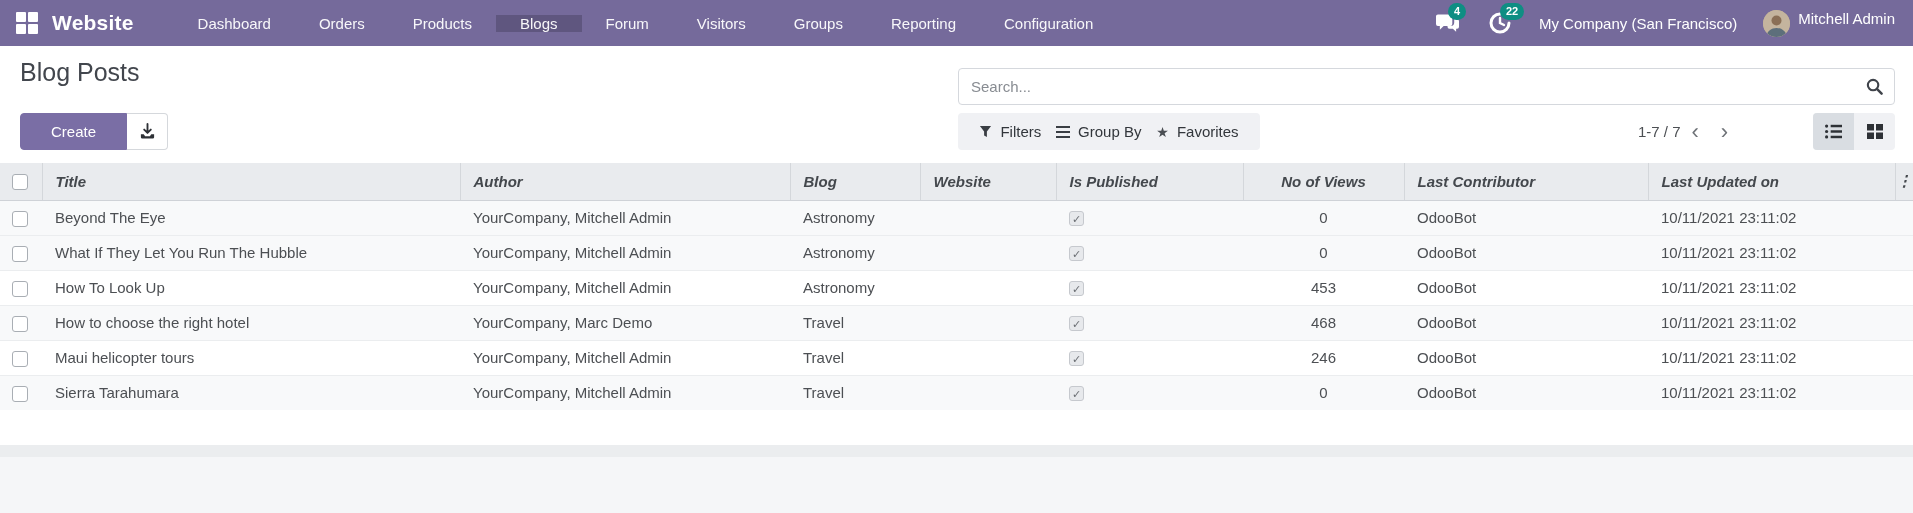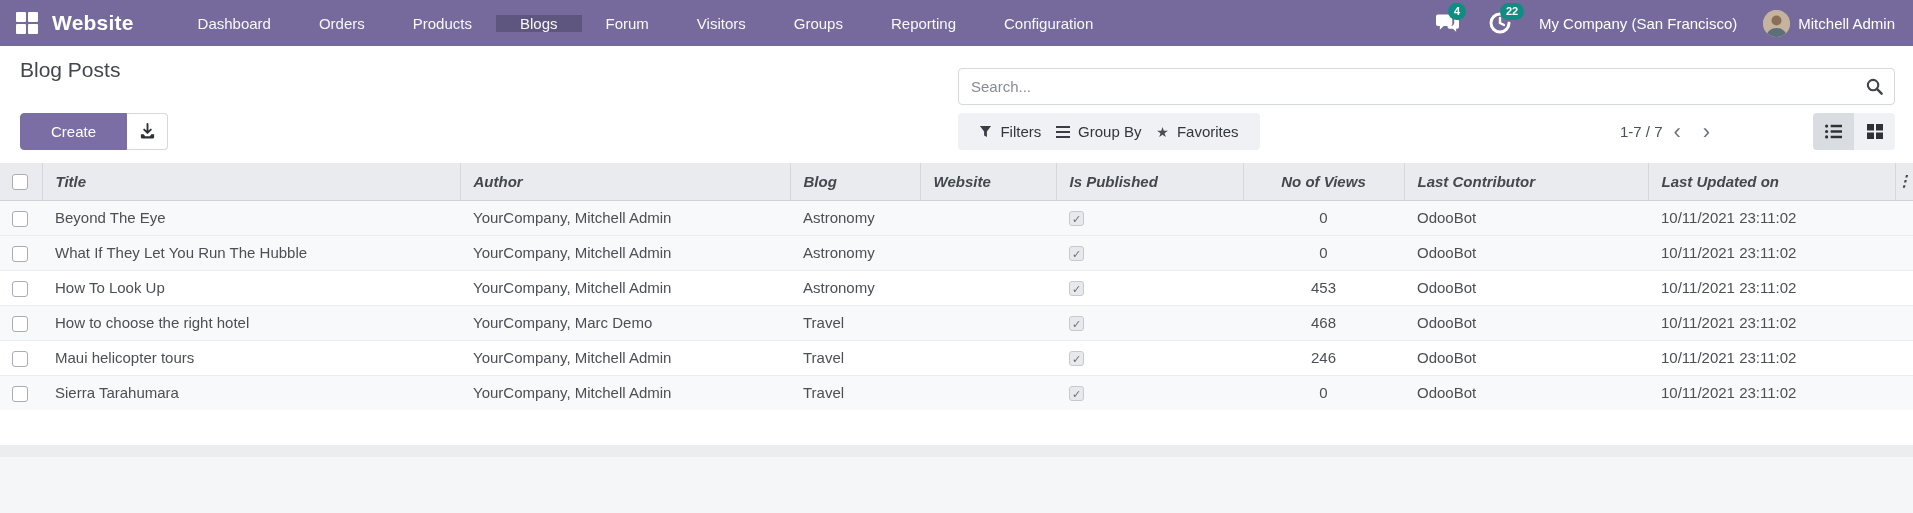--- a/index.html
+++ b/index.html
@@ -26,25 +26,25 @@
   }
   .nav-item.active { background:rgba(0,0,0,.18); }
   .nav-right { margin-left:auto; display:flex; align-items:center; gap:26px; padding-right:18px; }
   .systray-icon { position:relative; width:26px; height:26px; display:flex; align-items:center; justify-content:center; cursor:pointer; }
   .systray-icon svg { display:block; }
   .badge {
     position:absolute; top:-7px; left:13px; background:var(--badge_teal); color:#fff;
     font-size:11px; font-weight:bold; line-height:1; padding:3px 6px; border-radius:9px;
   }
   .company-name, .user-name { font-size:15px; color:#fff; cursor:pointer; white-space:nowrap; }
-  .user-zone { display:flex; align-items:center; gap:8px; cursor:pointer; }
+  .user-zone { display:flex; gap:8px; cursor:pointer; }
   .avatar { width:27px; height:27px; border-radius:50%; overflow:hidden; background:#b8a58e; flex:none; }
 
   
-  .page-title { position:absolute; left:20px; top:58px; font-size:21px; color:#42464d; }
+  .page-title { position:absolute; left:20px; top:58px; font-size:25px; color:#42464d; }
   .search-box {
     position:absolute; left:958px; top:68px; width:937px; height:37px;
     border:1px solid #d5d8dd; border-radius:4px; background:#fff;
     display:flex; align-items:center;
   }
   .search-input {
     flex:1; border:none; outline:none; height:100%; padding:0 12px;
     font-size:15px; font-family:"Liberation Sans", sans-serif; color:#333; background:transparent;
   }
   .search-input::placeholder { color:#888c92; }
@@ -63,21 +63,21 @@
 
   .filter-bar {
     position:absolute; left:958px; top:113px; height:37px; width:302px;
     background:#f0f1f4; border-radius:4px; display:flex; align-items:center;
     justify-content:space-around; padding:0 14px;
   }
   .filter-item { display:flex; align-items:center; gap:8px; font-size:15px; color:#32363b; cursor:pointer; white-space:nowrap; }
   .filter-item .glyph { font-size:14px; color:#4a4e53; }
 
   .pager-zone { position:absolute; top:113px; left:1600px; width:295px; height:37px; display:flex; align-items:center; }
-  .pager-range { font-size:15px; color:#4c4f53; margin-left:20px; }
+  .pager-range { font-size:15px; color:#4c4f53; margin-left:38px; }
   .pager-btn { border:none; background:transparent; font-size:22px; color:#6f7378; cursor:pointer; padding:0 11px; line-height:37px; font-family:"Liberation Sans", sans-serif; }
   .view-switcher { margin-left:auto; display:flex; background:#f0f1f4; border-radius:4px; overflow:hidden; }
   .switch-btn { width:41px; height:37px; display:flex; align-items:center; justify-content:center; cursor:pointer; }
   .switch-btn.active { background:#d9dde2; }
 
   
   .list-table { position:absolute; top:163px; left:0; width:1913px; border-collapse:collapse; table-layout:fixed; }
   .list-table th {
     height:37px; background:#e9ebee; font-size:15px; font-weight:bold; color:#44484d;
     text-align:left; padding:0 13px; border-bottom:1px solid #cfd2d7; cursor:pointer;

